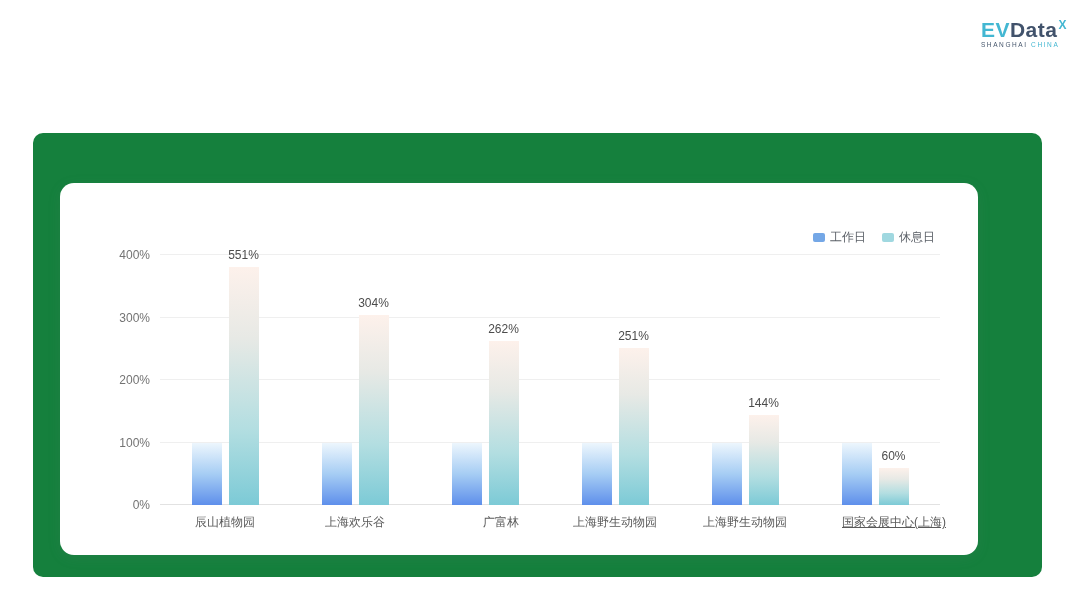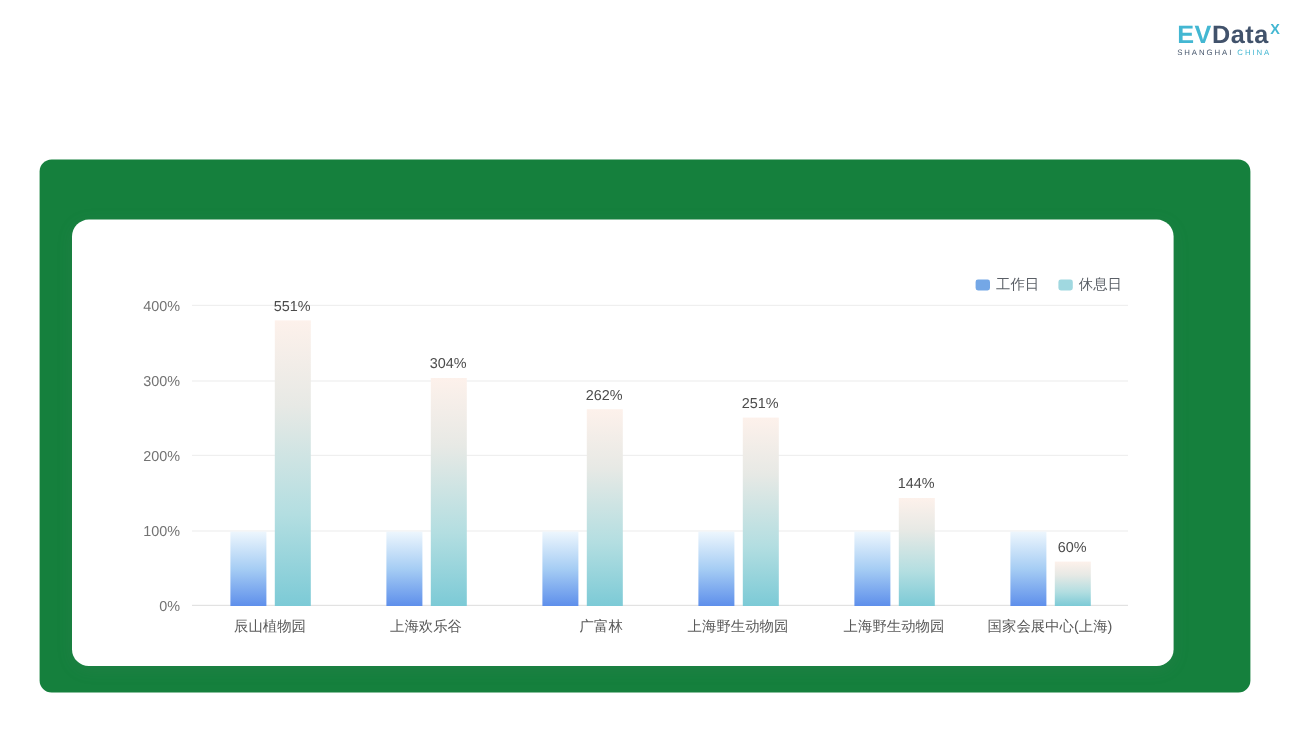--- a/index.html
+++ b/index.html
@@ -105,18 +105,18 @@
           <div class="bar bar-restday" style="left: 458.5px; height: 156.875px;"></div>
           <div class="value-label" style="left: 473.5px; bottom: 161.875px; margin-top: 19px;">251%</div>
           <div class="cat-label" style="left: 455px;">上海野生动物园</div>
           <div class="bar bar-workday" style="left: 551.5px; height: 62.5px;"></div>
           <div class="bar bar-restday" style="left: 588.5px; height: 90px;"></div>
           <div class="value-label" style="left: 603.5px; bottom: 95px;">144%</div>
           <div class="cat-label" style="left: 585px;">上海野生动物园</div>
           <div class="bar bar-workday" style="left: 681.5px; height: 62.5px;"></div>
           <div class="bar bar-restday" style="left: 718.5px; height: 37.5px;"></div>
           <div class="value-label" style="left: 733.5px; bottom: 42.5px;">60%</div>
-          <div class="cat-label" style="left: 715px;">国家会展中心(上海)</div>
+          <div class="cat-label" style="left: 734px; text-decoration: underline;">国家会展中心(上海)</div>
         </div>
     </div>
   </div>
 
 </div>
 
 </body></html>

